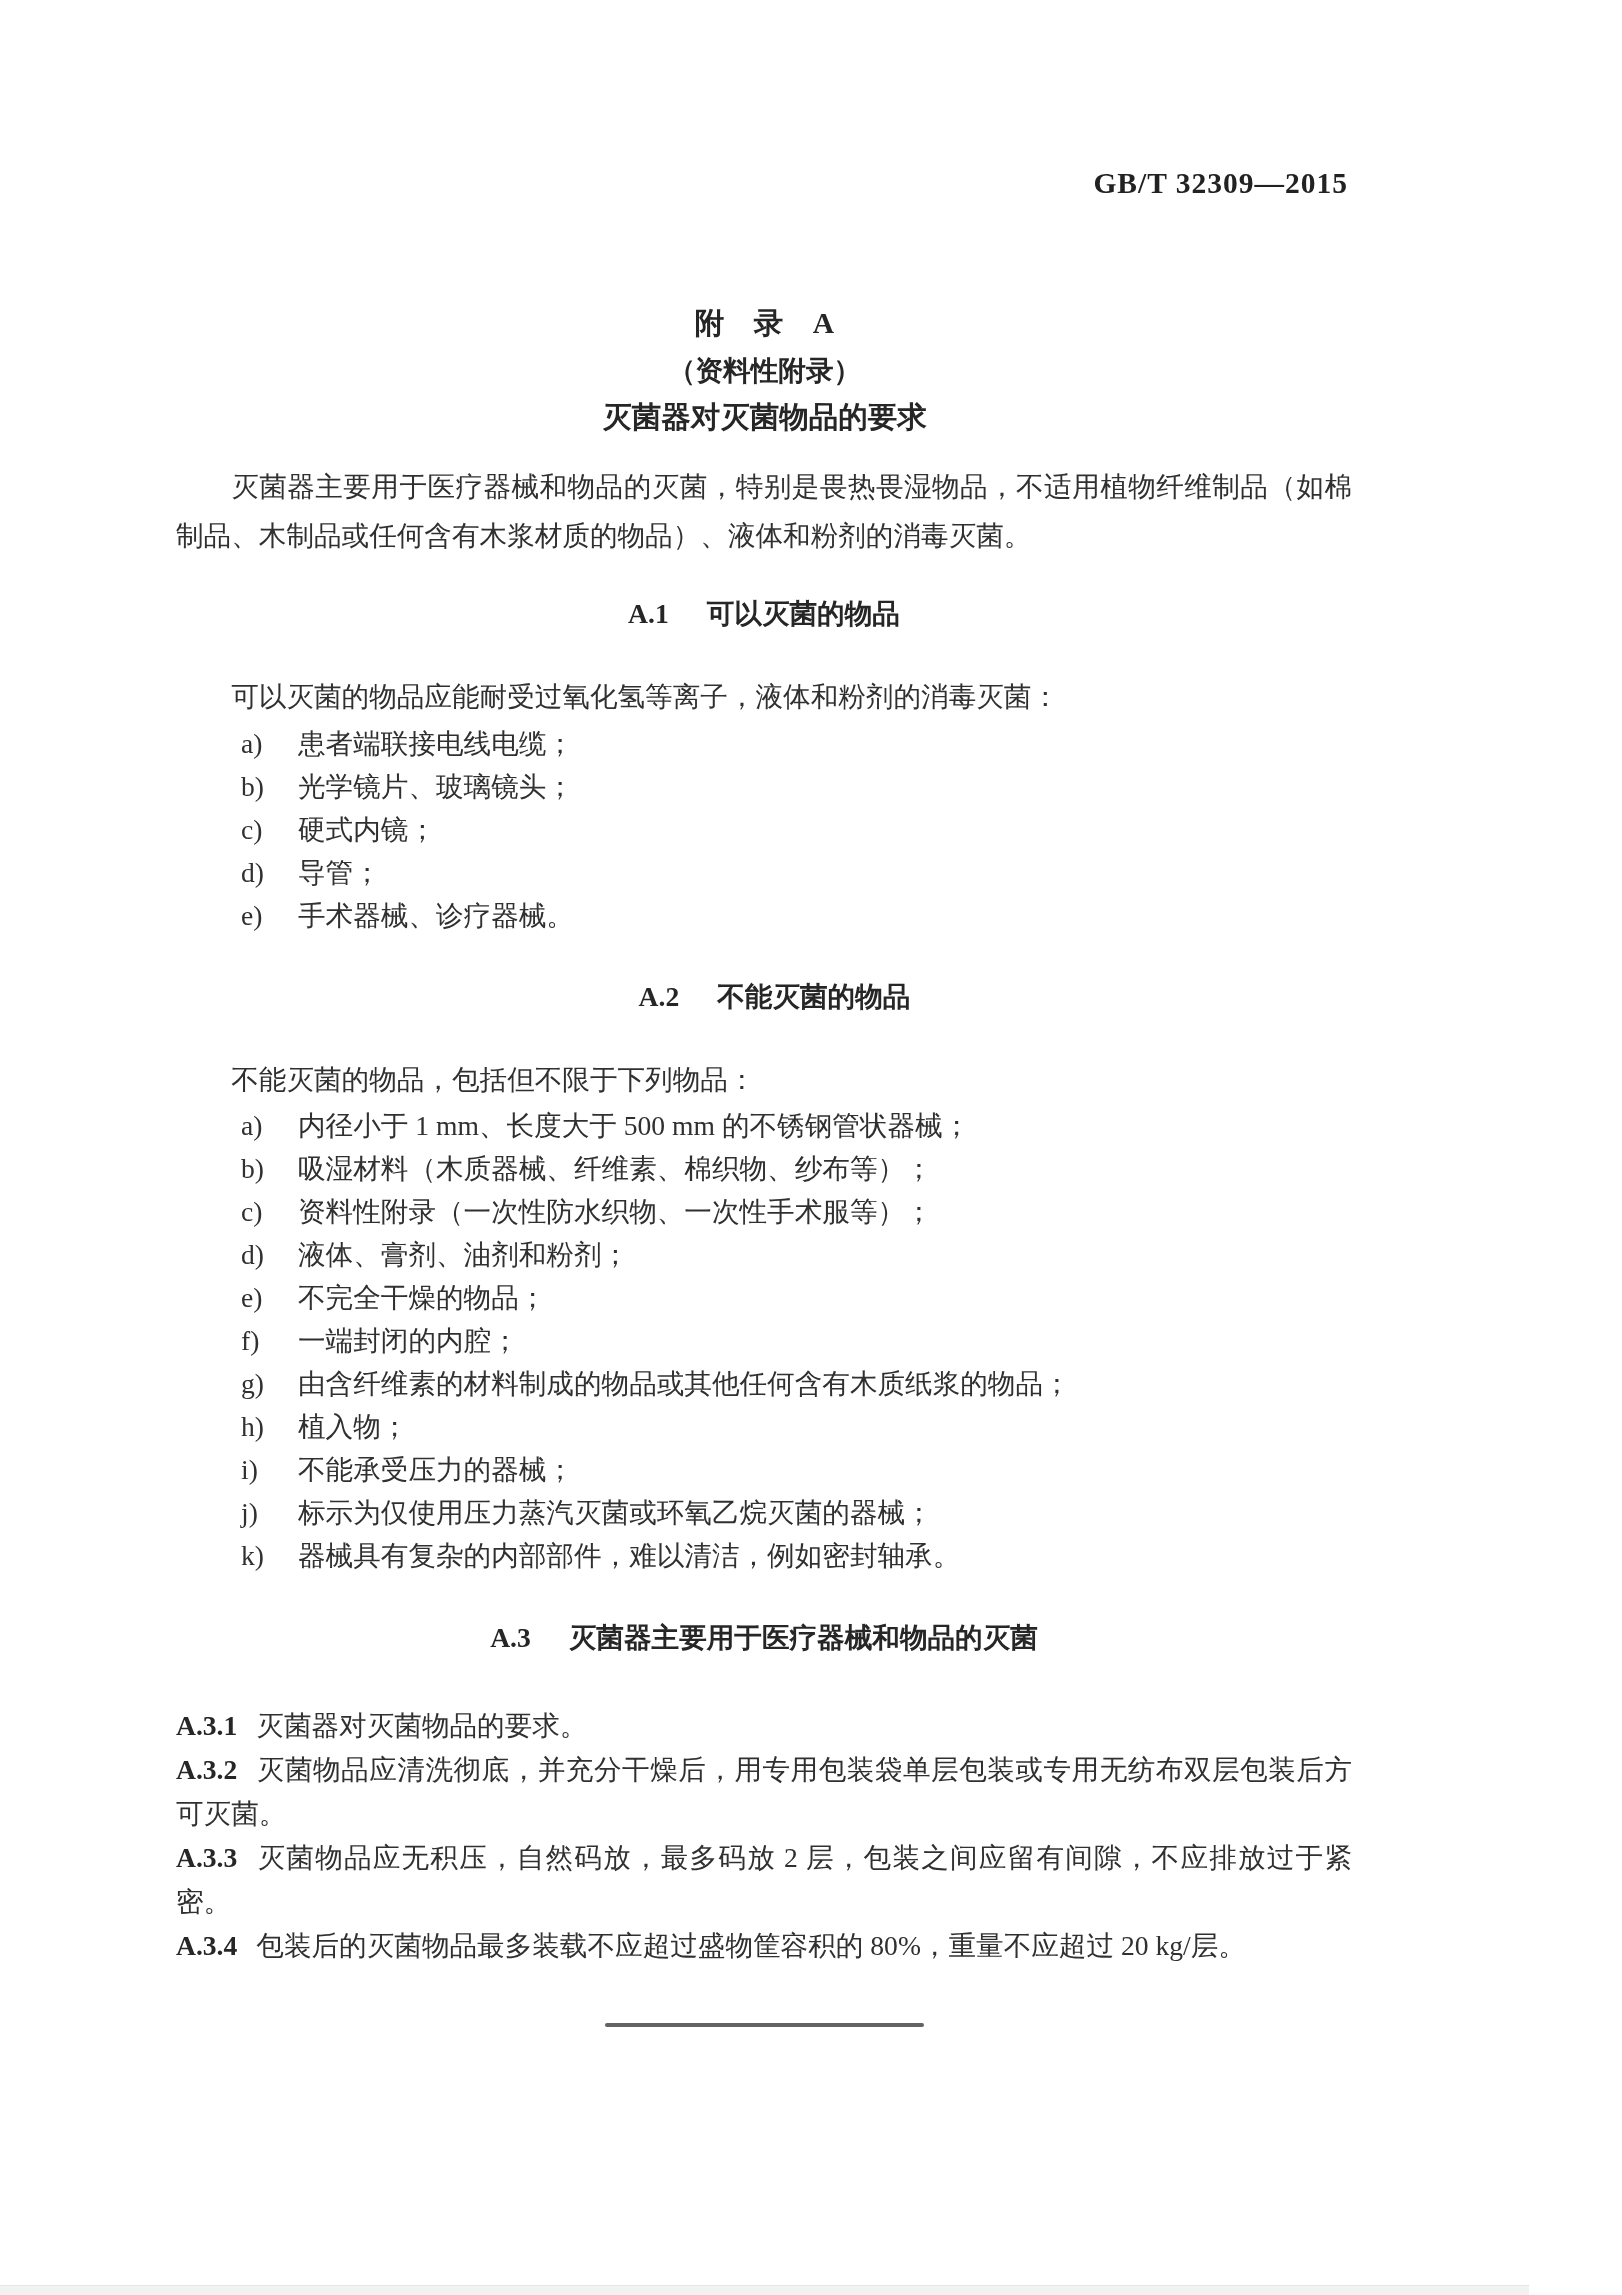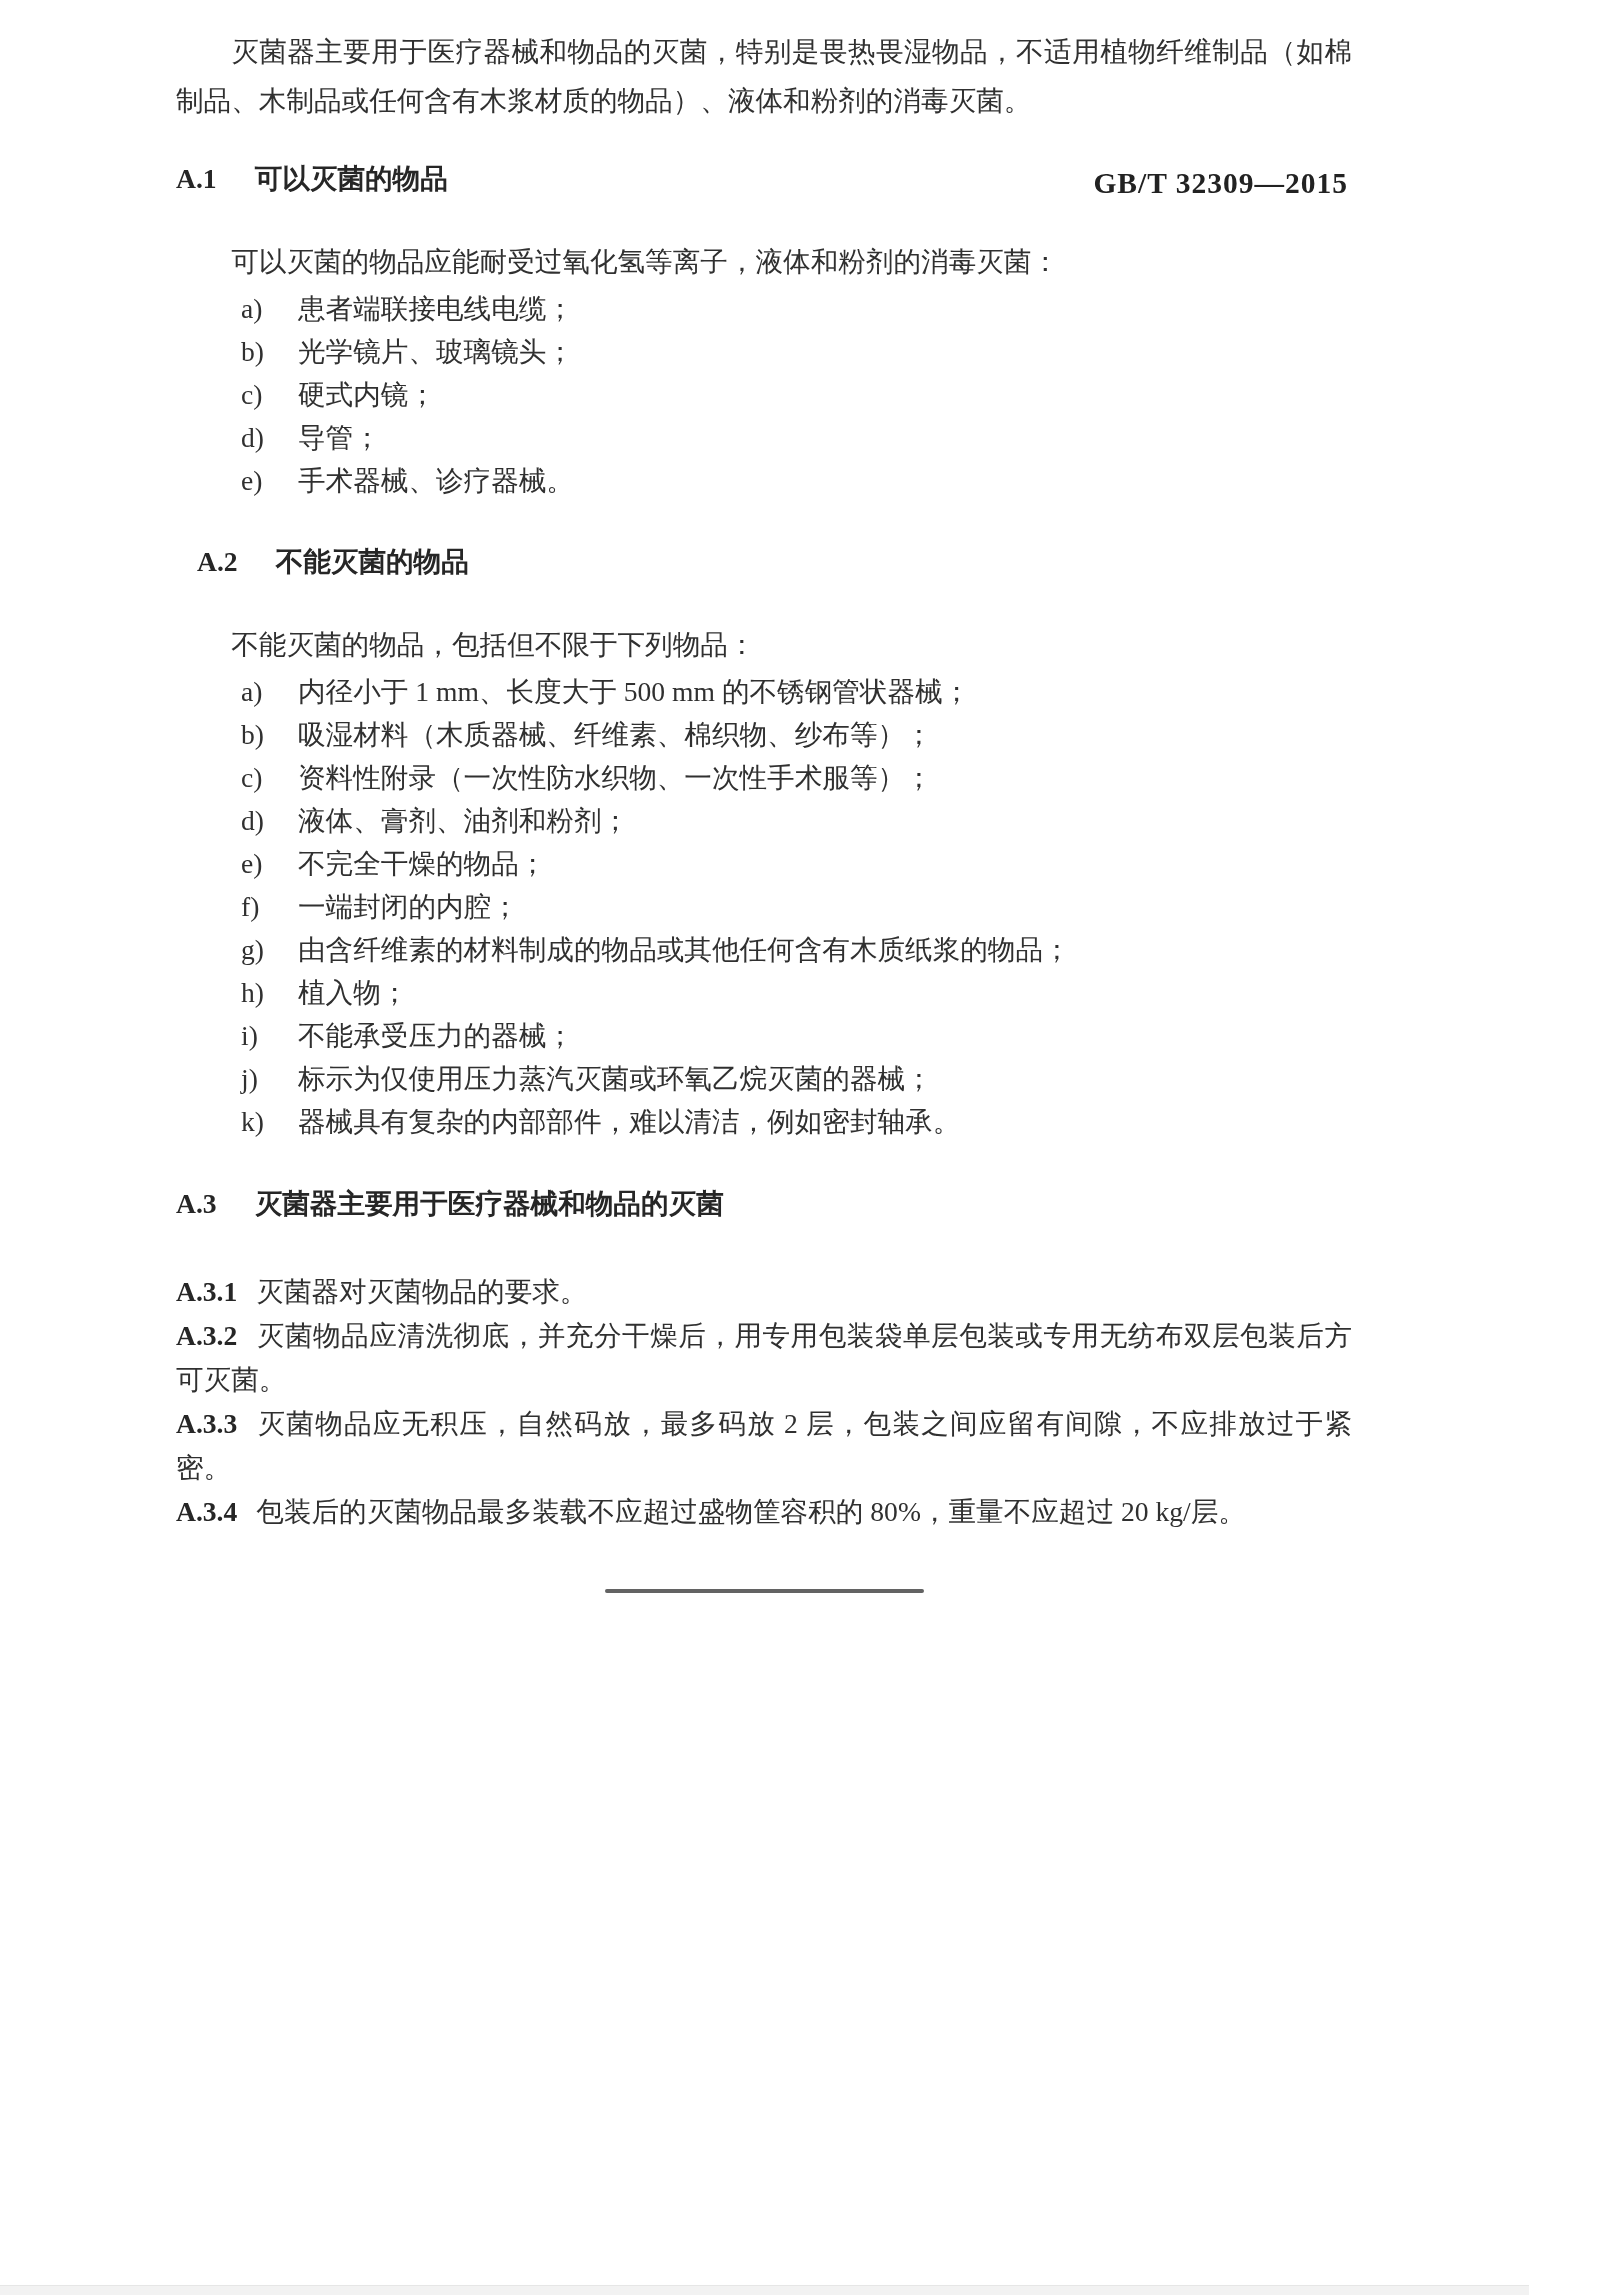--- a/index.html
+++ b/index.html
@@ -45,20 +45,21 @@
     text-indent: 2em;
     text-align: justify;
     color: #303030;
   }
   .sec-h {
     margin: 0;
     font-size: 27.6px;
     font-weight: bold;
     line-height: 35px;
     color: #262626;
+    text-align: center;
   }
   .sec-h .sec-num { margin-right: 38px; }
   .sec-h-a1 { margin-top: 36px; }
   .sec-h-a2 { margin-top: 42px; margin-left: 21px; }
   .sec-h-a3 { margin-top: 43px; }
   .sec-intro {
     margin: 44px 0 0 0;
     font-size: 27.6px;
     line-height: 44px;
     text-indent: 2em;
@@ -110,20 +111,25 @@
     border-top: 1px solid #e6e6e6;
   }
 </style>
 </head>
 <body>
 
 <div class="page">
 
   <div class="std-code">GB/T 32309—2015</div>
 
+  <div class="title-block">
+    <div class="title-line-1">附　录　A</div>
+    <div class="title-line-2">（资料性附录）</div>
+    <div class="title-line-3">灭菌器对灭菌物品的要求</div>
+  </div>
 
   <div class="content">
 
     <p class="intro-p">灭菌器主要用于医疗器械和物品的灭菌，特别是畏热畏湿物品，不适用植物纤维制品（如棉制品、木制品或任何含有木浆材质的物品）、液体和粉剂的消毒灭菌。</p>
 
     <h2 class="sec-h sec-h-a1">
       <span class="sec-num">A.1</span><span>可以灭菌的物品</span>
     </h2>
     <p class="sec-intro">可以灭菌的物品应能耐受过氧化氢等离子，液体和粉剂的消毒灭菌：</p>
     <ul class="item-list">

